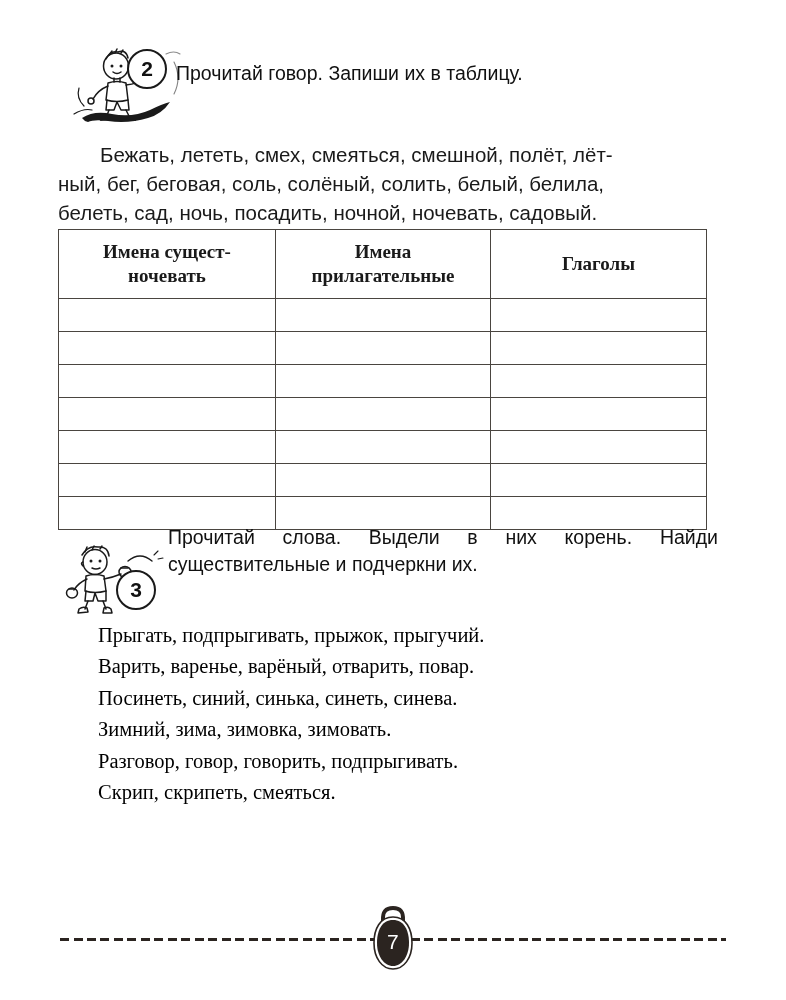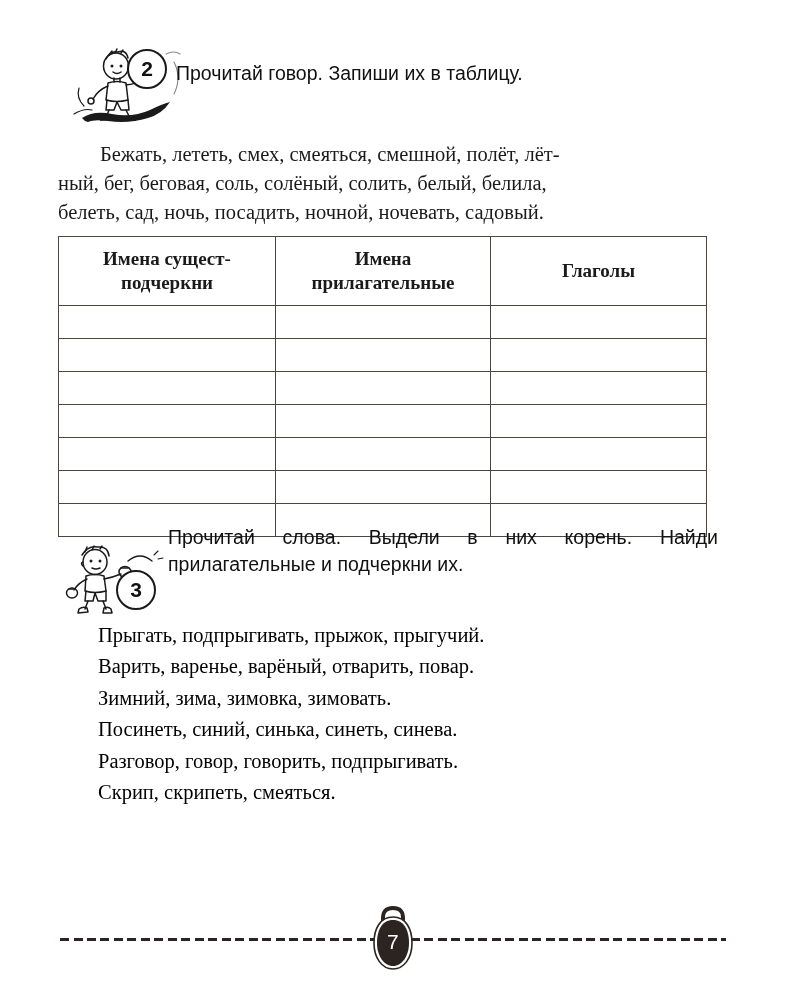--- a/index.html
+++ b/index.html
@@ -68,36 +68,36 @@
     position: absolute;
     left: 176px;
     top: 60px;
     width: 545px;
   }
 
   .wordlist-block {
     position: absolute;
     left: 58px;
     width: 650px;
-    font-family: Liberation Serif, serif;
+    font-family: Liberation Sans, sans-serif;
     font-size: 20.5px;
     line-height: 29px;
     color: #1a1a1a;
     text-align: justify;
     text-justify: inter-word;
   }
   #ex2-words { top: 140px; }
   #ex2-words .ln { display: block; white-space: nowrap; }
   #ex2-words .ln-1 { text-indent: 42px; }
 
   
   #wordtable {
     position: absolute;
     left: 58px;
-    top: 236px;
+    top: 229px;
     width: 648px;
     border-collapse: collapse;
     table-layout: fixed;
   }
   #wordtable th, #wordtable td {
     border: 1.4px solid #4a4540;
     padding: 0;
   }
   #wordtable th {
     height: 69px;
@@ -239,21 +239,21 @@
   <table id="wordtable">
     <colgroup>
       <col class="col-a">
         <col class="col-b">
         <col class="col-c">
     </colgroup>
     <thead>
       <tr>
         <th>
           <span>Имена сущест-</span><br>
-          <span>подчеркни</span>
+          <span>ночевать</span>
         </th>
         <th>
           <span>Имена</span><br>
           <span>прилагательные</span>
         </th>
         <th>
           <span>Глаголы</span>
         </th>
       </tr>
     </thead>
@@ -333,28 +333,28 @@
           <path d="M64 18 Q 76 8 88 18" stroke-width="1.4"></path>
           <path d="M90 12 L 94 8 M94 16 L 99 15" stroke-width="1.1"></path>
         </g>
       </svg>
     </div>
     <div class="badge-num" id="ex3-badge">3</div>
   </div>
 
   <div class="instruction" id="ex3-instruction">
     <span class="iline iline-just">Прочитай слова. Выдели в них корень. Найди</span>
-    <span class="iline">прилагательные и подчеркни их.</span>
+    <span class="iline">существительные и подчеркни их.</span>
   </div>
 
   <div id="ex3-words">
     <span class="ln">Прыгать, подпрыгивать, прыжок, прыгучий.</span>
     <span class="ln">Варить, варенье, варёный, отварить, повар.</span>
+    <span class="ln">Посинеть, синий, синька, синеть, синева.</span>
     <span class="ln">Зимний, зима, зимовка, зимовать.</span>
-    <span class="ln">Посинеть, синий, синька, синеть, синева.</span>
     <span class="ln">Разговор, говор, говорить, подпрыгивать.</span>
     <span class="ln">Скрип, скрипеть, смеяться.</span>
   </div>
 
   <div id="footer-rule"></div>
 
   <div id="page-badge">
     <svg viewBox="0 0 64 72" width="64" height="72" aria-hidden="true">
 
       <path d="M20 18 Q 19 3 32 3 Q 45 3 44 18 L 38 18 Q 39 9 32 9 Q 25 9 26 18 Z" fill="#2b2420"></path>

